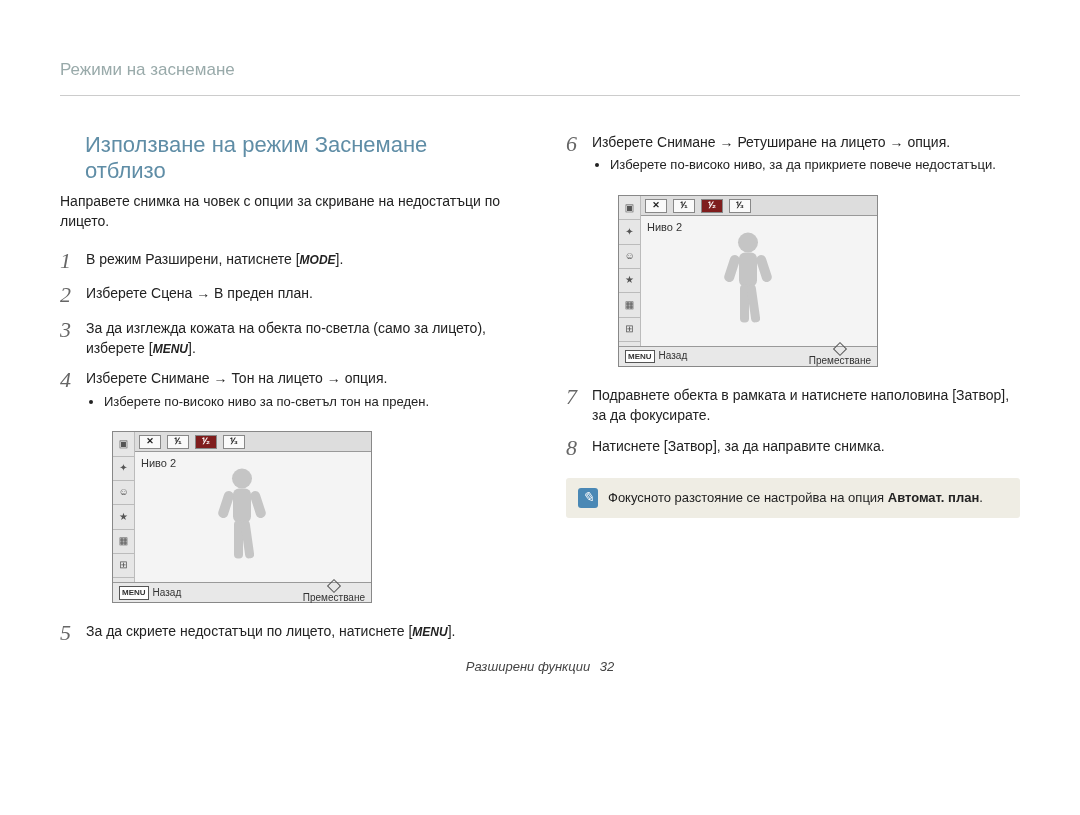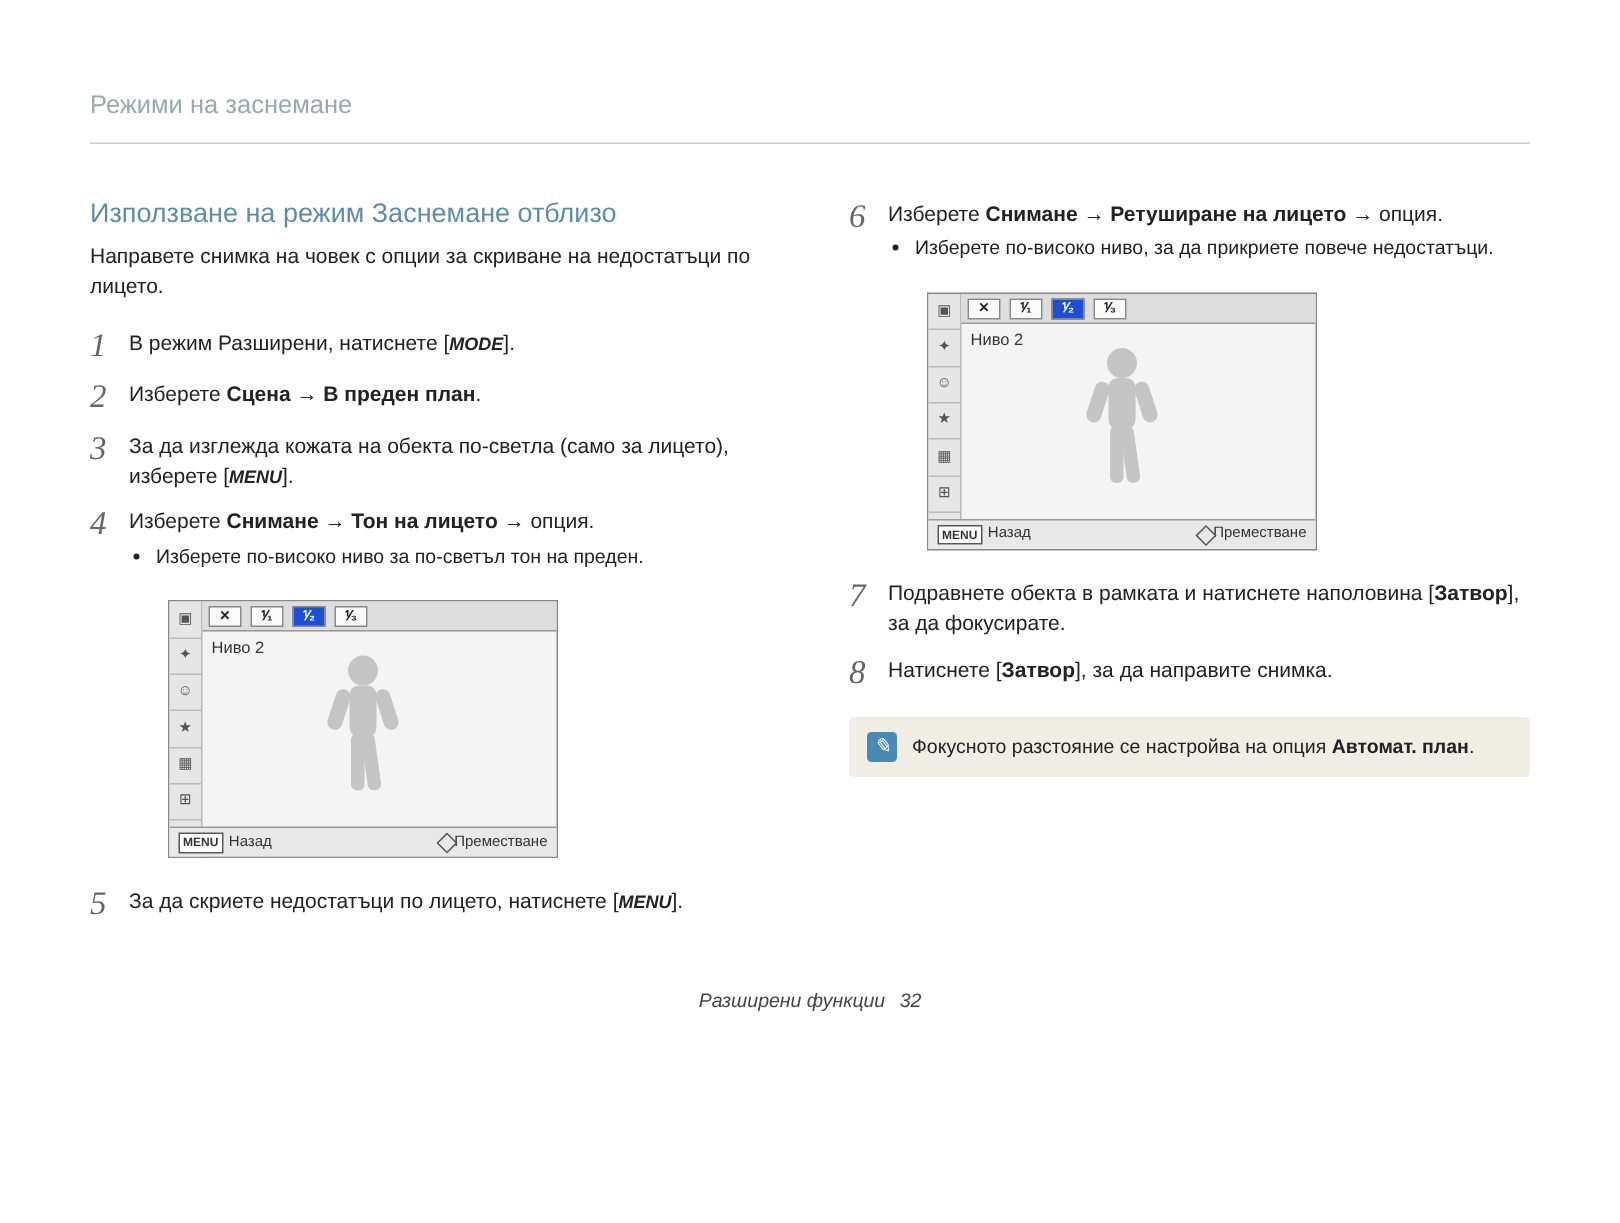--- a/index.html
+++ b/index.html
@@ -14,36 +14,36 @@
   }
   .rule {
     border: none; border-top: 1px solid #ccc; margin-bottom: 28px;
     position: absolute; left: 60px; right: 60px; top: 95px;
   }
   .cols {
     display: flex; gap: 52px; margin-top: 52px;
   }
   .col { flex: 1 1 0; }
   h2.section-title {
-    color: #5f8da6; font-weight: 400; font-size: 18px; margin-bottom: 8px;
+    color: #5f8da6; font-weight: 400; font-size: 22px; margin-bottom: 8px; margin-left: 25px;
   }
   p.intro { font-size: 14px; line-height: 1.4; margin-bottom: 18px; }
   ol.steps { list-style: none; }
   ol.steps > li { display: flex; align-items: flex-start; margin-bottom: 10px; }
   ol.steps > li > .num {
     font-family: Georgia, serif; font-style: italic; font-size: 22px;
     color: #666; width: 26px; flex: none; line-height: 1.1;
   }
   ol.steps > li > .body { flex: 1; font-size: 14px; line-height: 1.45; }
   .steps .key {
     font-family: Arial, sans-serif; font-weight: bold; font-size: 12px;
     padding: 0 0;
     font-style: italic;
   }
-  .steps b { font-weight: bold; margin-top: 22px; }
+  .steps b { font-weight: normal; margin-top: 22px; }
   .sub {
     list-style: disc; margin: 4px 0 0 18px; font-size: 13px;
   }
   .sub li { margin-bottom: 2px; }
 
   
   .cam {
     width: 260px; height: 172px; border: 1px solid #888; background: #f4f4f4;
     margin: 8px 0 8px 26px; position: relative; font-size: 11px;
   }
@@ -58,39 +58,39 @@
   }
   .cam .topbar {
     position: absolute; left: 22px; right: 0; top: 0; height: 20px;
     background: #ddd; border-bottom: 1px solid #999;
     display: flex; align-items: center; padding-left: 4px; gap: 6px;
   }
   .cam .topbar .seg {
     width: 22px; height: 14px; background: #fafafa; border: 1px solid #888;
     display: flex; align-items: center; justify-content: center; font-size: 9px; font-weight: bold;
   }
-  .cam .topbar .seg.sel { background: #1d4ed8; color: #fff; text-align: center; }
+  .cam .topbar .seg.sel { background: #7f1d1d; color: #fff; text-align: center; }
   .cam .level {
     position: absolute; left: 28px; top: 24px; font-size: 11px; color: #333;
   }
   .cam .silhouette {
     position: absolute; left: 50%; top: 50%; transform: translate(-50%,-50%);
     color: #bbb;
   }
   .cam .bottom {
     position: absolute; left: 0; right: 0; bottom: 0; height: 20px;
     border-top: 1px solid #999; background: #e8e8e8;
     display: flex; align-items: center; font-size: 10px; color: #333;
   }
   .cam .bottom .tag {
     font-size: 8px; font-weight: bold; border: 1px solid #555; padding: 0 2px; margin: 0 4px 0 6px;
     background: #fff;
   }
   .cam .bottom .move {
-    margin-left: auto; margin-right: 6px; display: flex; align-items: center; gap: 0;
+    margin-left: auto; margin-right: 6px; display: flex; align-items: center; gap: 0; flex-direction: column;
   }
   .cam .bottom .dpad {
     width: 10px; height: 10px; border: 1px solid #555; transform: rotate(45deg);
   }
 
   
   .note {
     display: flex; align-items: center; gap: 10px;
     background: #efede4; border-radius: 3px;
     padding: 10px 12px; margin-top: 18px; font-size: 13px;

